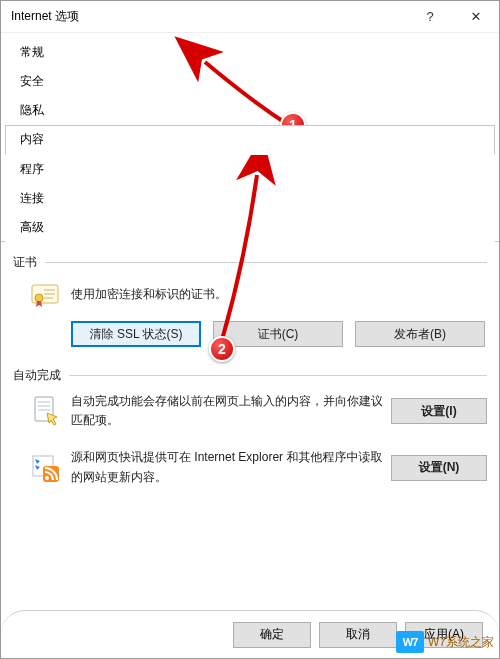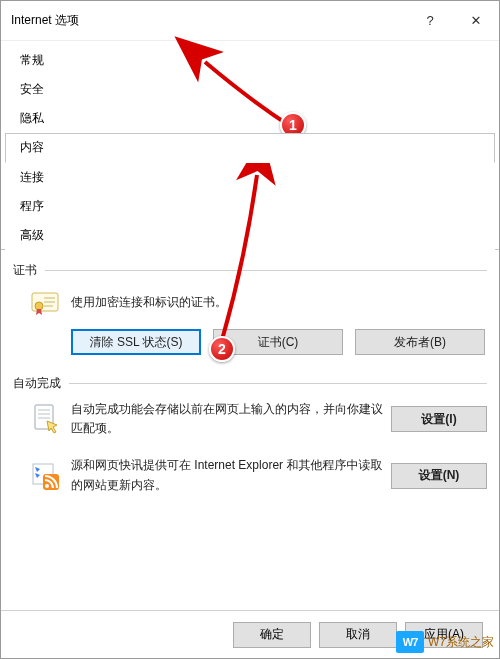--- a/index.html
+++ b/index.html
@@ -1,20 +1,20 @@
 <!DOCTYPE html>
 <html><head>
 <meta charset="utf-8">
 <style>
   * { box-sizing: border-box; font-family: "Microsoft YaHei", "Segoe UI", sans-serif; }
   body { margin: 0; background: #fff; width: 500px; height: 659px; position: relative; overflow: hidden; }
 
   .window { width: 500px; height: 659px; border: 1px solid #999; background: #fff; display: flex; flex-direction: column; }
 
-  .titlebar { height: 40px; background: #fff; display: flex; align-items: center; padding-left: 10px; font-size: 12px; border-bottom: 1px solid #eee; }
+  .titlebar { height: 32px; background: #fff; display: flex; align-items: center; padding-left: 10px; font-size: 12px; border-bottom: 1px solid #eee; }
   .titlebar-spacer { flex: 1; }
   .titlebar-btn { width: 46px; height: 32px; display: flex; align-items: center; justify-content: center; color: #333; font-size: 13px; }
 
   .tabstrip { display: flex; background: #fff; padding: 4px 4px 0 4px; border-bottom: 1px solid #c5c5c5; position: relative; flex-direction: column; }
   .tab { padding: 5px 14px 6px; font-size: 12px; border: 1px solid transparent; border-bottom: none; position: relative; top: 1px; background: #fff; }
   .tab.active { border: 1px solid #c5c5c5; border-bottom: 1px solid #fff; background: #fff; z-index: 2; }
 
   .content { flex: 1; padding: 12px 12px 8px; font-size: 12px; color: #222; overflow: hidden; }
 
   .group { margin-bottom: 18px; }
@@ -25,21 +25,21 @@
   .group-icon { width: 32px; height: 32px; flex-shrink: 0; margin-right: 10px; display: flex; align-items: center; justify-content: center; }
   .group-text { flex: 1; line-height: 1.6; padding-right: 8px; }
 
   .btn-row { display: flex; gap: 12px; padding: 10px 0 2px 46px; }
   .btn { height: 26px; border: 1px solid #adadad; background: #e1e1e1; font-size: 12px; display: flex; align-items: center; justify-content: center; cursor: default; padding: 0 4px; }
   .btn.wide { width: 130px; }
   .btn.sm { width: 96px; font-weight: bold; }
   .btn.focus { border: 2px solid #0078d7; background: #e5f1fb; margin-left: 12px; }
   .btn-right { width: 112px; margin-left: auto; }
 
-  .footer { height: 48px; border-top: 1px solid #d0d0d0; display: flex; align-items: center; justify-content: flex-end; gap: 8px; padding: 0 16px; }
+  .footer { height: 48px; border-top: 1px solid #d0d0d0; display: flex; align-items: center; justify-content: flex-end; gap: 8px; padding: 0 16px; border-radius: 24px; }
   .footer .btn { width: 78px; }
 
   
   .cert-icon svg, .autocomplete-icon svg, .rss-icon svg { width: 32px; height: 32px; }
 
   
   .overlay { position: absolute; top: 0; left: 0; width: 500px; height: 659px; pointer-events: none; }
   .badge { position: absolute; width: 26px; height: 26px; border-radius: 50%; background: radial-gradient(circle at 35% 30%, #ff5a5a, #c20000); border: 2px solid #fff; color: #fff; font-weight: bold; font-size: 14px; display: flex; align-items: center; justify-content: center; box-shadow: 0 1px 3px rgba(0,0,0,.4); }
   .badge1 { top: 112px; left: 280px; }
   .badge2 { top: 336px; left: 209px; }
@@ -59,22 +59,22 @@
     <div class="titlebar-spacer"></div>
     <div class="titlebar-btn">?</div>
     <div class="titlebar-btn">✕</div>
   </div>
 
   <div class="tabstrip">
     <div class="tab">常规</div>
     <div class="tab">安全</div>
     <div class="tab">隐私</div>
     <div class="tab active">内容</div>
+    <div class="tab">程序</div>
     <div class="tab">连接</div>
-    <div class="tab">程序</div>
     <div class="tab">高级</div>
   </div>
 
   <div class="content">
 
     <div class="group">
       <div class="group-header">
         <span class="group-title">证书</span>
         <div class="group-line"></div>
       </div>

